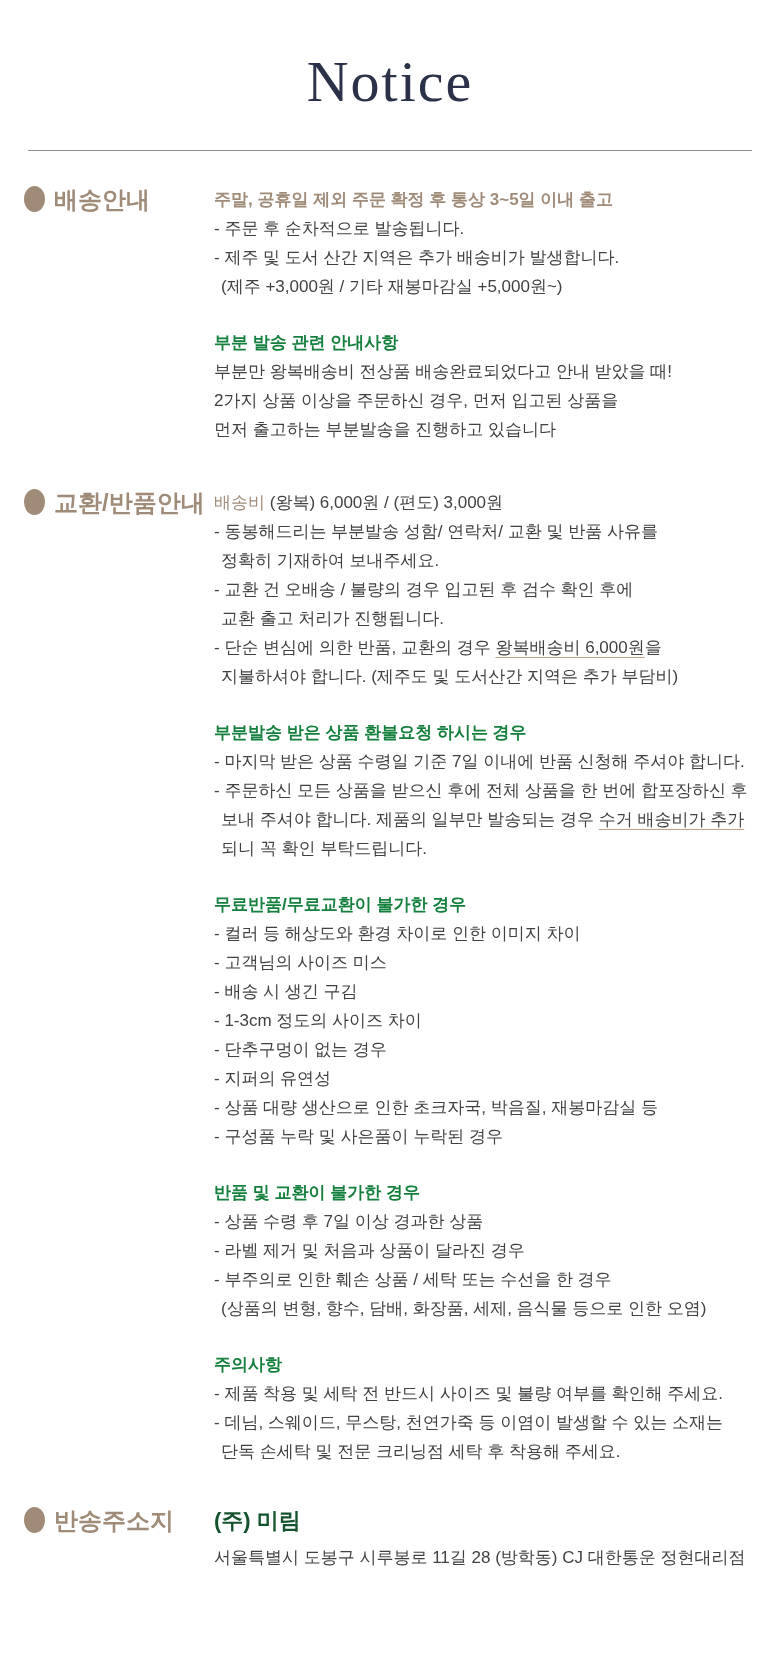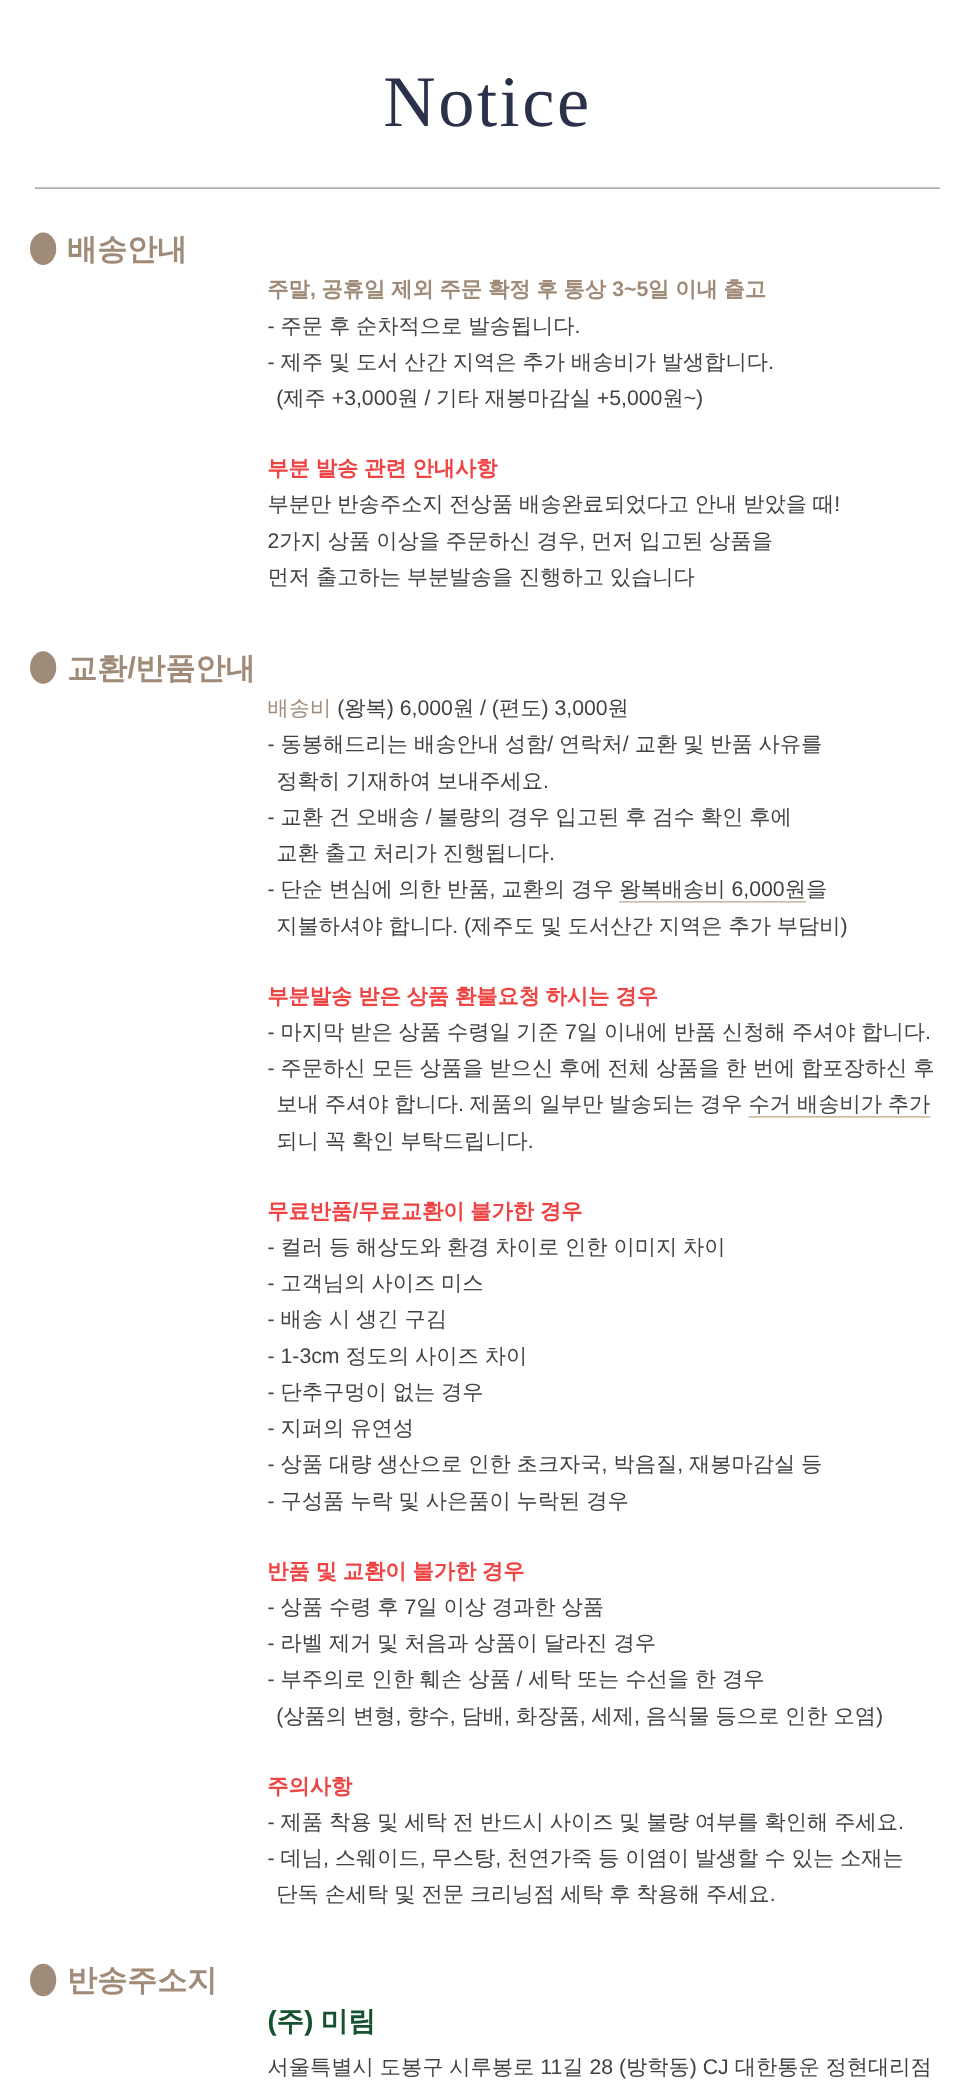--- a/index.html
+++ b/index.html
@@ -57,29 +57,28 @@
     border-radius: 50%;
     background: #a08b78;
     margin-right: 9px;
     margin-top: 1px;
     flex-shrink: 0;
   }
   .content {
     flex: 1;
     font-size: 17px;
     line-height: 29px;
-    margin-top: 32px;
   }
   .content p { margin: 0; }
   .lead {
     color: #a08b78;
     font-weight: 700;
   }
   .sub {
-    color: #ef4444;
+    color: #15803d;
     font-weight: 700;
     margin-top: 27px !important;
   }
   .sub-inline {
     color: #a08b78;
     font-weight: 400;
   }
   .cont { padding-left: 7px; }
   .u {
     text-decoration: underline;
@@ -106,34 +105,34 @@
       <span class="bullet"></span>
       <span>배송안내</span>
     </div>
     <div class="content">
       <p class="lead">주말, 공휴일 제외 주문 확정 후 통상 3~5일 이내 출고</p>
       <p>- 주문 후 순차적으로 발송됩니다.</p>
       <p>- 제주 및 도서 산간 지역은 추가 배송비가 발생합니다.</p>
       <p class="cont">(제주 +3,000원 / 기타 재봉마감실 +5,000원~)</p>
 
       <p class="sub">부분 발송 관련 안내사항</p>
-      <p>부분만 반송주소지 전상품 배송완료되었다고 안내 받았을 때!</p>
+      <p>부분만 왕복배송비 전상품 배송완료되었다고 안내 받았을 때!</p>
       <p>2가지 상품 이상을 주문하신 경우, 먼저 입고된 상품을</p>
       <p>먼저 출고하는 부분발송을 진행하고 있습니다</p>
     </div>
   </section>
 
   <section class="row row-exchange">
     <div class="hdr">
       <span class="bullet"></span>
       <span>교환/반품안내</span>
     </div>
     <div class="content">
       <p><span class="sub-inline">배송비</span><span> (왕복) 6,000원 / (편도) 3,000원</span></p>
-      <p>- 동봉해드리는 배송안내 성함/ 연락처/ 교환 및 반품 사유를</p>
+      <p>- 동봉해드리는 부분발송 성함/ 연락처/ 교환 및 반품 사유를</p>
       <p class="cont">정확히 기재하여 보내주세요.</p>
       <p>- 교환 건 오배송 / 불량의 경우 입고된 후 검수 확인 후에</p>
       <p class="cont">교환 출고 처리가 진행됩니다.</p>
       <p><span>- 단순 변심에 의한 반품, 교환의 경우 </span><span class="u">왕복배송비 6,000원</span><span>을</span></p>
       <p class="cont">지불하셔야 합니다. (제주도 및 도서산간 지역은 추가 부담비)</p>
 
       <p class="sub">부분발송 받은 상품 환불요청 하시는 경우</p>
       <p>- 마지막 받은 상품 수령일 기준 7일 이내에 반품 신청해 주셔야 합니다.</p>
       <p>- 주문하신 모든 상품을 받으신 후에 전체 상품을 한 번에 합포장하신 후</p>
       <p class="cont"><span>보내 주셔야 합니다. 제품의 일부만 발송되는 경우 </span><span class="u">수거 배송비가 추가</span></p>

